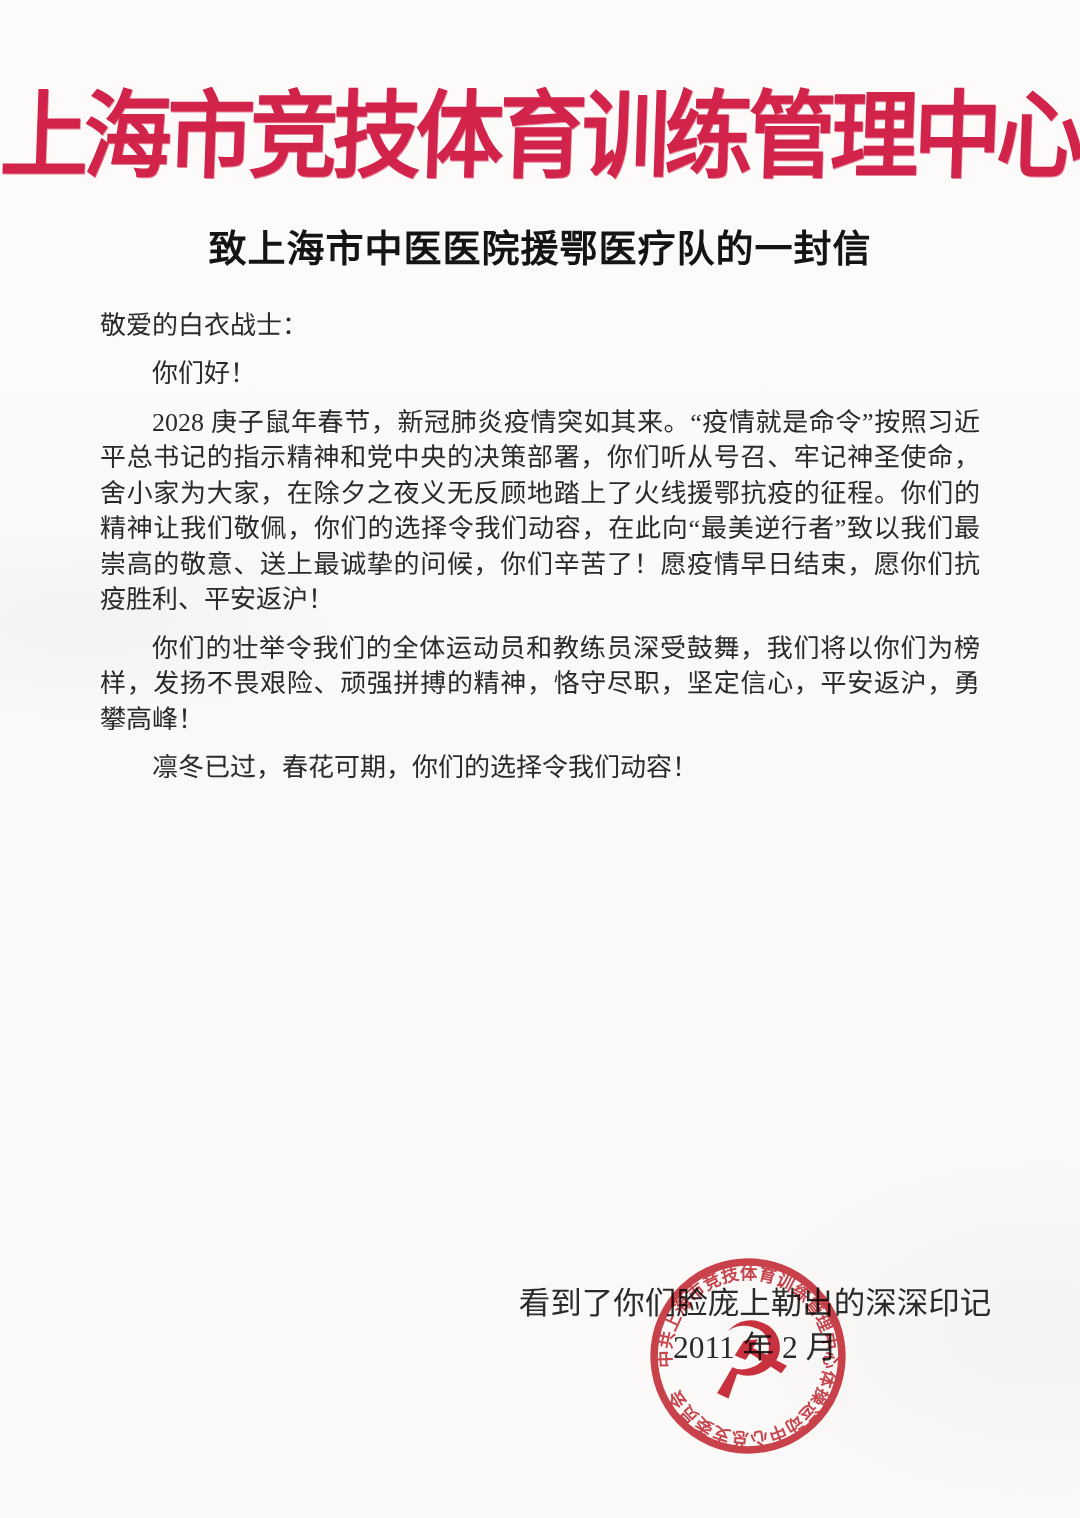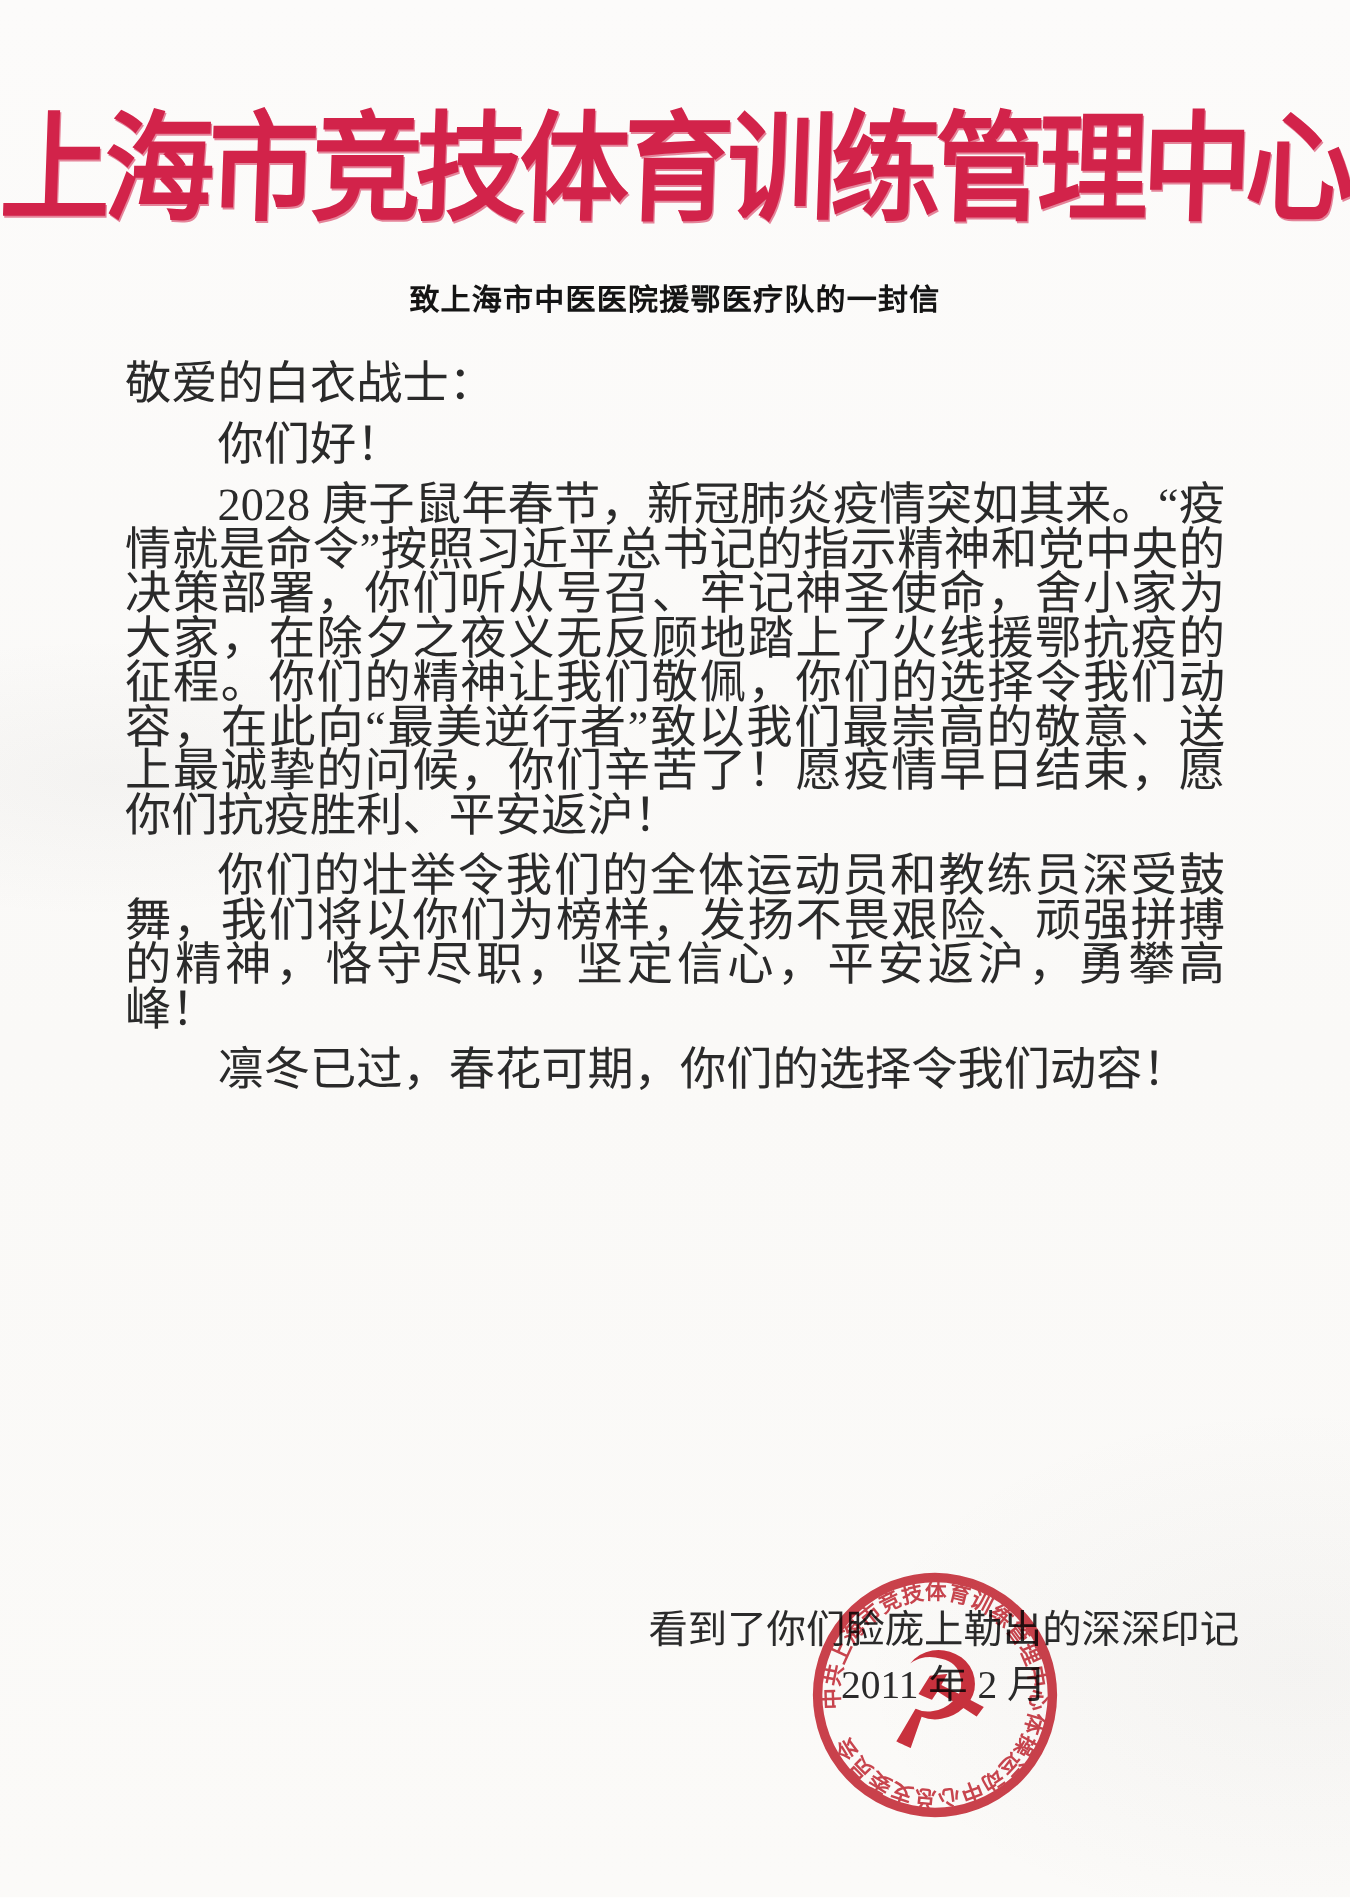--- a/index.html
+++ b/index.html
@@ -27,30 +27,30 @@
     letter-spacing:-5px;
     color:#d2234a;
     transform:skewX(-2deg) scaleY(1.08);
     text-shadow:1px 1px 0 rgba(210,35,74,0.55);
     white-space:nowrap;
   }
   .title{
     margin:30px 0 0;
     text-align:center;
     font-family:"Liberation Sans","DejaVu Sans",sans-serif;
-    font-size:24px;
+    font-size:38px;
     line-height:1.25;
     font-weight:700;
     color:#141414;
     letter-spacing:1px;
   }
   .body{
     width:880px;
     margin:34px auto 0;
-    font-size:37px;
+    font-size:26px;
     line-height:35.5px;
     text-align:justify;
     color:#2a2a2a;
   }
   .body p{margin:13px 0;}
   .salutation{text-indent:0;margin-top:0;}
   .greeting,.para{text-indent:2em;}
   .signature{
     position:absolute;
     left:515px;top:1282px;

